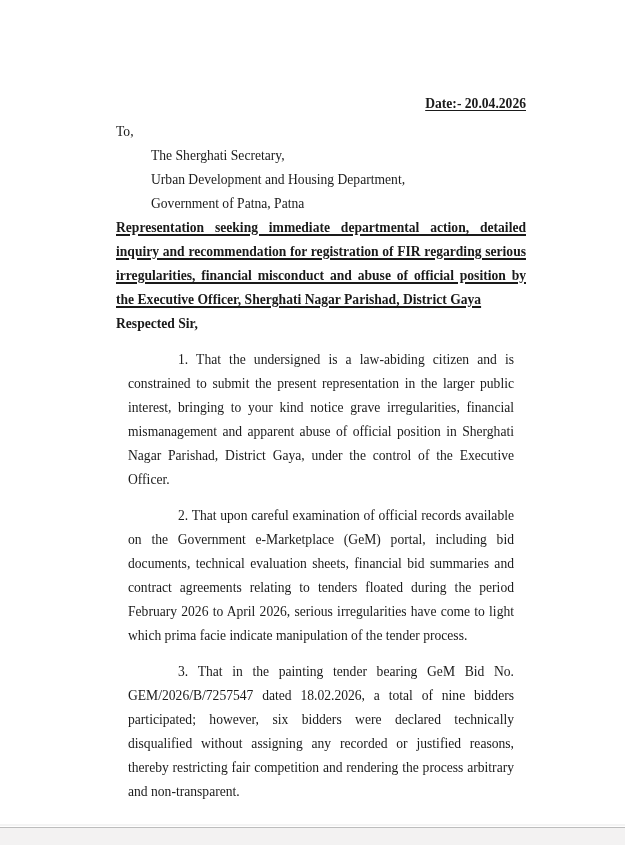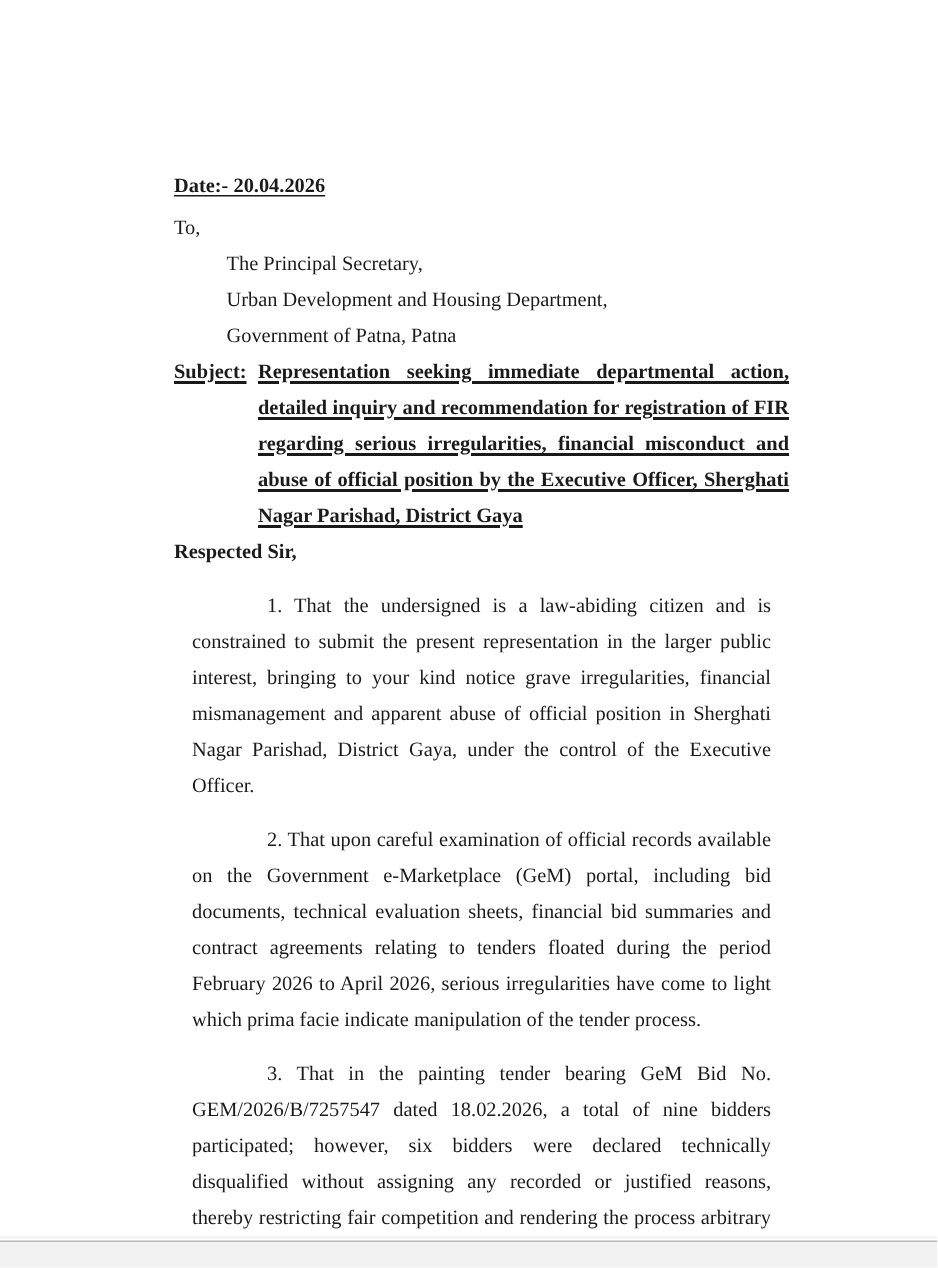--- a/index.html
+++ b/index.html
@@ -11,23 +11,22 @@
   }
   .page {
     position: absolute; left: 0; top: 0; width: 625px; height: 827px;
     background: #ffffff;
   }
   .content {
     position: absolute; left: 116px; top: 92px; width: 410px;
     font-size: 13.6px; line-height: 24px;
   }
   .date {
-    font-weight: bold; text-decoration: underline;
+    text-align: right; font-weight: bold; text-decoration: underline;
     text-underline-offset: 2px;
-    margin-top: 20px;
   }
   .to { margin-top: 4px; }
   .addr { padding-left: 35px; }
   .subject {
     display: flex; font-weight: bold; text-decoration: underline;
     text-underline-offset: 2px; text-decoration-thickness: 1.5px;
   }
   .subject-label { width: 56px; flex: none; }
   .subject-text { text-align: justify; text-align-last: left; }
   .salutation { font-weight: bold; }
@@ -44,26 +43,25 @@
   }
 </style>
 </head>
 <body>
 
 <div class="page">
   <div class="content">
     <div class="date">Date:- 20.04.2026</div>
     <div class="to">To,</div>
     <div class="addr">
-      <div>The Principal Secretary,</div>
+      <div>The Sherghati Secretary,</div>
       <div>Urban Development and Housing Department,</div>
       <div>Government of Patna, Patna</div>
     </div>
     <div class="subject">
-      <span class="subject-label">Subject:</span>
       <span class="subject-text">Representation seeking immediate departmental action, detailed inquiry and recommendation for registration of FIR regarding serious irregularities, financial misconduct and abuse of official position by the Executive Officer, Sherghati Nagar Parishad, District Gaya</span>
     </div>
     <div class="salutation">Respected Sir,</div>
     <p class="para">1. That the undersigned is a law-abiding citizen and is constrained to submit the present representation in the larger public interest, bringing to your kind notice grave irregularities, financial mismanagement and apparent abuse of official position in Sherghati Nagar Parishad, District Gaya, under the control of the Executive Officer.</p>
     <p class="para">2. That upon careful examination of official records available on the Government e-Marketplace (GeM) portal, including bid documents, technical evaluation sheets, financial bid summaries and contract agreements relating to tenders floated during the period February 2026 to April 2026, serious irregularities have come to light which prima facie indicate manipulation of the tender process.</p>
     <p class="para">3. That in the painting tender bearing GeM Bid No. GEM/2026/B/7257547 dated 18.02.2026, a total of nine bidders participated; however, six bidders were declared technically disqualified without assigning any recorded or justified reasons, thereby restricting fair competition and rendering the process arbitrary and non-transparent.</p>
   </div>
 </div>
 <div class="bottom-line-light"></div>
 <div class="bottom-bar"></div>

